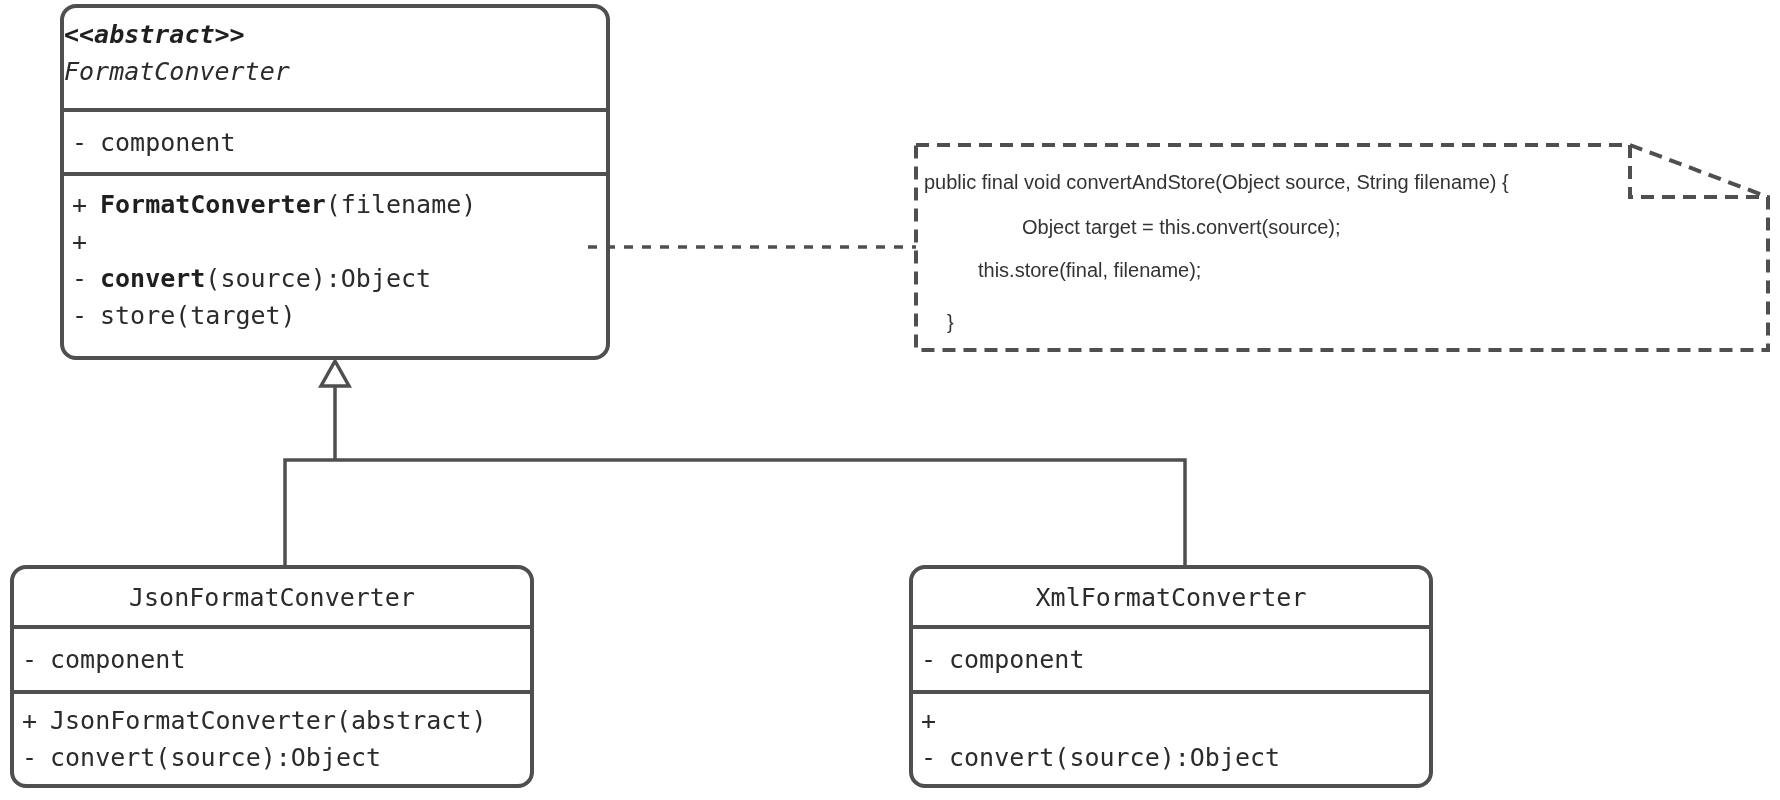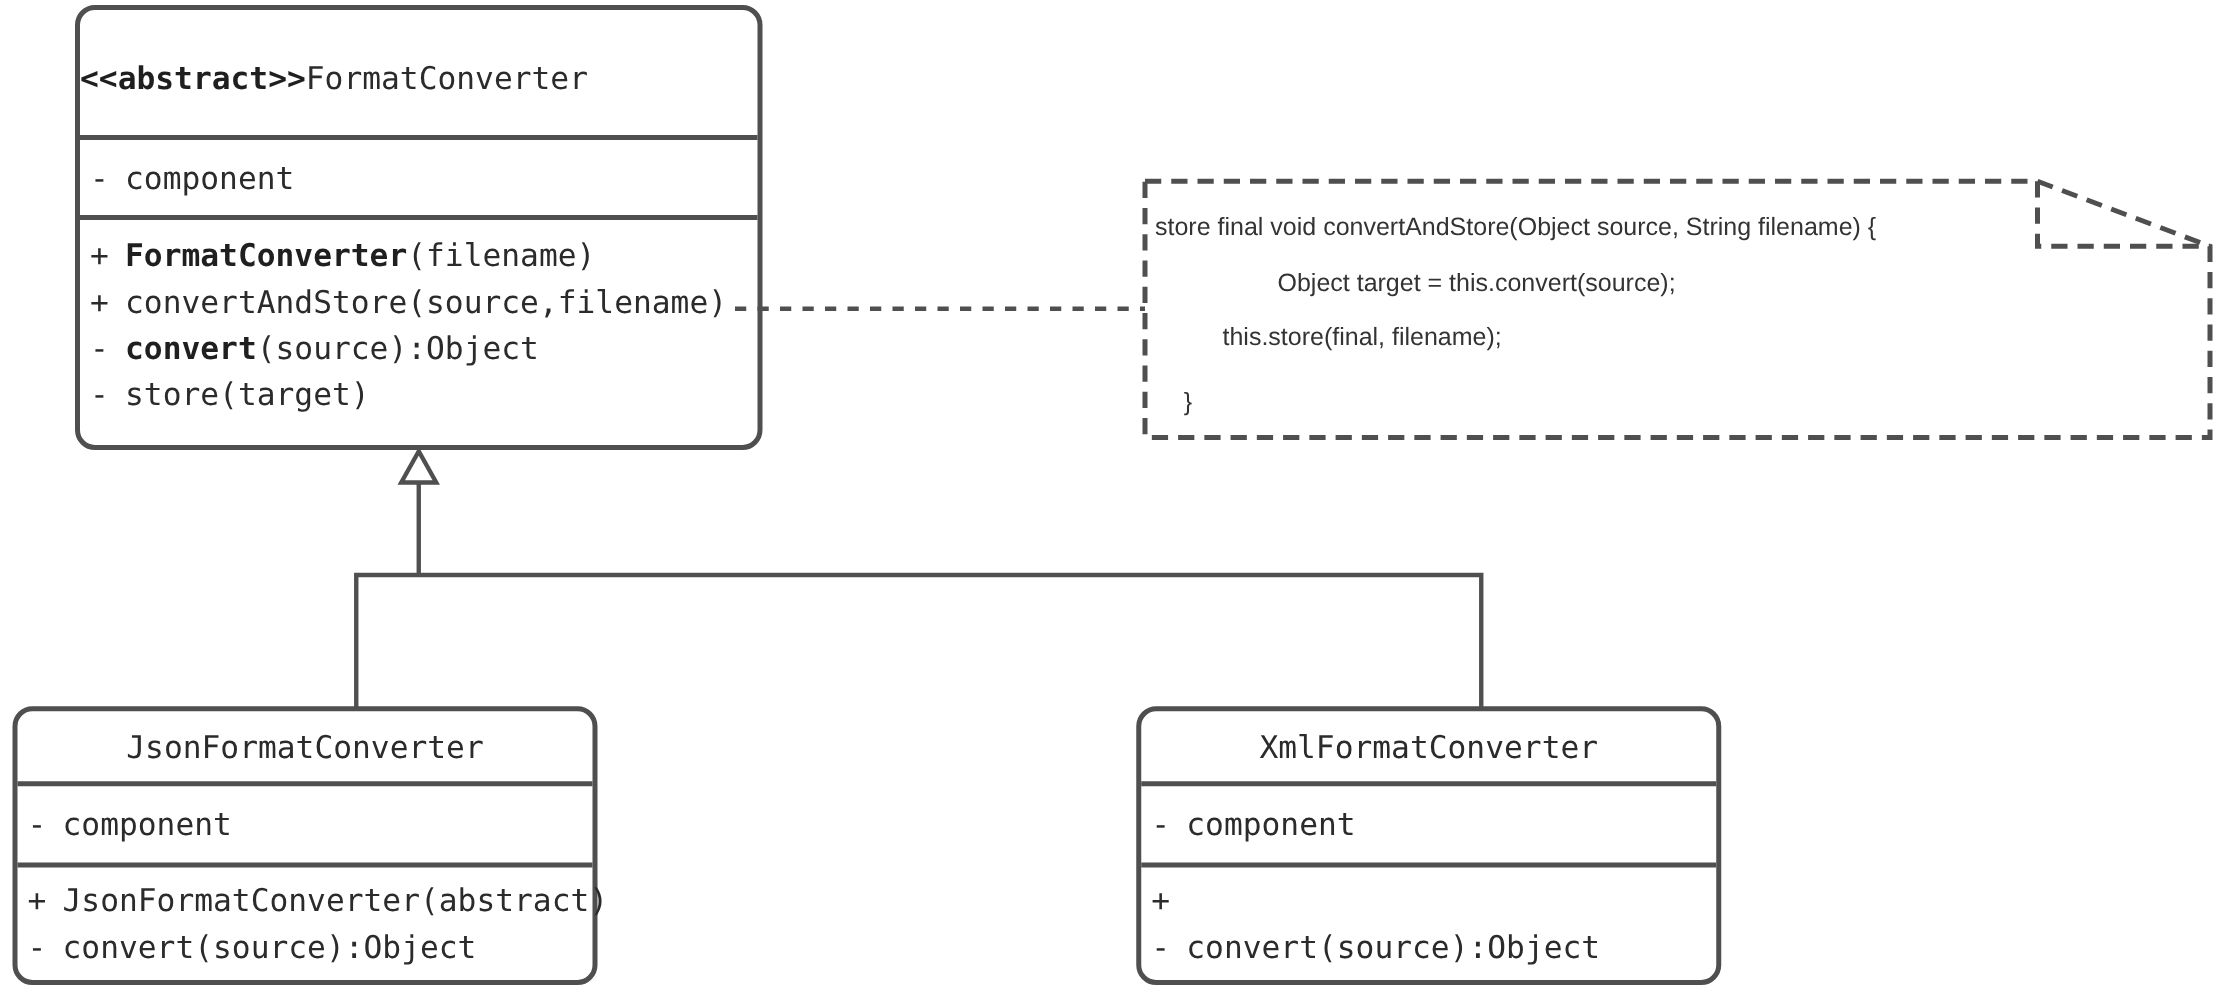--- a/index.html
+++ b/index.html
@@ -10,33 +10,33 @@
   
   .class-box {
     position:absolute; background:#ffffff; border:4px solid #4f4f4f;
     border-radius:16px; box-sizing:border-box; z-index:1; font-size:25px;
   }
   .sec { box-sizing:border-box; }
   .sec.bordered { border-top:4px solid #4f4f4f; }
   .row { display:flex; line-height:37px; padding-left:8px; white-space:pre; }
   .sign { flex:0 0 28px; width:28px; }
   .bold { font-weight:bold; color:#1f1f1f; }
-  .centered-col { display:flex; flex-direction:row; align-items:center; }
+  .centered-col { display:flex; flex-direction:column; align-items:flex-start;font-style:italic; }
   .vcenter { display:flex; align-items:center; }
   .hcenter { display:flex; align-items:center; justify-content:center; }
 
   
   #fc { left:60px; top:4px; width:550px; height:356px; }
   #fc .t { height:100px; padding-top:8px; }
   #fc .t .line { line-height:37px; }
   #fc .a { height:64px; padding-left:0; }
   #fc .m { height:184px; padding-top:10px; }
 
   
-  .sub-box { width:468px; height:223px; }
+  .sub-box { width:524px; height:223px; }
   #json { left:10px; top:565px; }
   #xml  { left:909px; top:565px; }
   .sub-box .t { height:56px; }
   .sub-box .a { height:65px; }
   .sub-box .m { height:94px; padding-top:8px; }
 
   
   .note-text {
     position:absolute; left:916px; top:145px; width:852px; height:205px;
     z-index:1; font-family:"Liberation Sans", sans-serif; font-size:20px;
@@ -69,21 +69,20 @@
         <span>component</span>
       </div>
     </div>
     <div class="sec m bordered">
       <div class="row">
         <span class="sign">+</span>
         <span><span class="bold">FormatConverter</span><span>(filename)</span></span>
       </div>
       <div class="row">
         <span class="sign">+</span>
-        <span><span class="bold"></span><span>convertAndStore(source,filename)</span></span>
       </div>
       <div class="row">
         <span class="sign">-</span>
         <span><span class="bold">convert</span><span>(source):Object</span></span>
       </div>
       <div class="row">
         <span class="sign">-</span>
         <span><span class="bold"></span><span>store(target)</span></span>
       </div>
     </div>
@@ -126,21 +125,21 @@
         <span class="sign">+</span>
       </div>
       <div class="row">
         <span class="sign">-</span>
         <span>convert(source):Object</span>
       </div>
     </div>
   </div>
 
   <div class="note-text">
-    <div class="note-line nl0">store final void convertAndStore(Object source, String filename) {</div>
+    <div class="note-line nl0">public final void convertAndStore(Object source, String filename) {</div>
     <div class="note-line nl1">Object target = this.convert(source);</div>
     <div class="note-line nl2">this.store(final, filename);</div>
     <div class="note-line nl3">}</div>
   </div>
 
   <svg class="connector-layer" width="1780" height="800" viewBox="0 0 1780 800">
 
     <path d="M285,567 L285,460 L1185,460 L1185,567 M335,460 L335,384" fill="none" stroke="#4f4f4f" stroke-width="3.5"></path>
 
     <polygon points="335,361 321,386 349,386" fill="#ffffff" stroke="#4f4f4f" stroke-width="3.5" stroke-linejoin="miter"></polygon>

